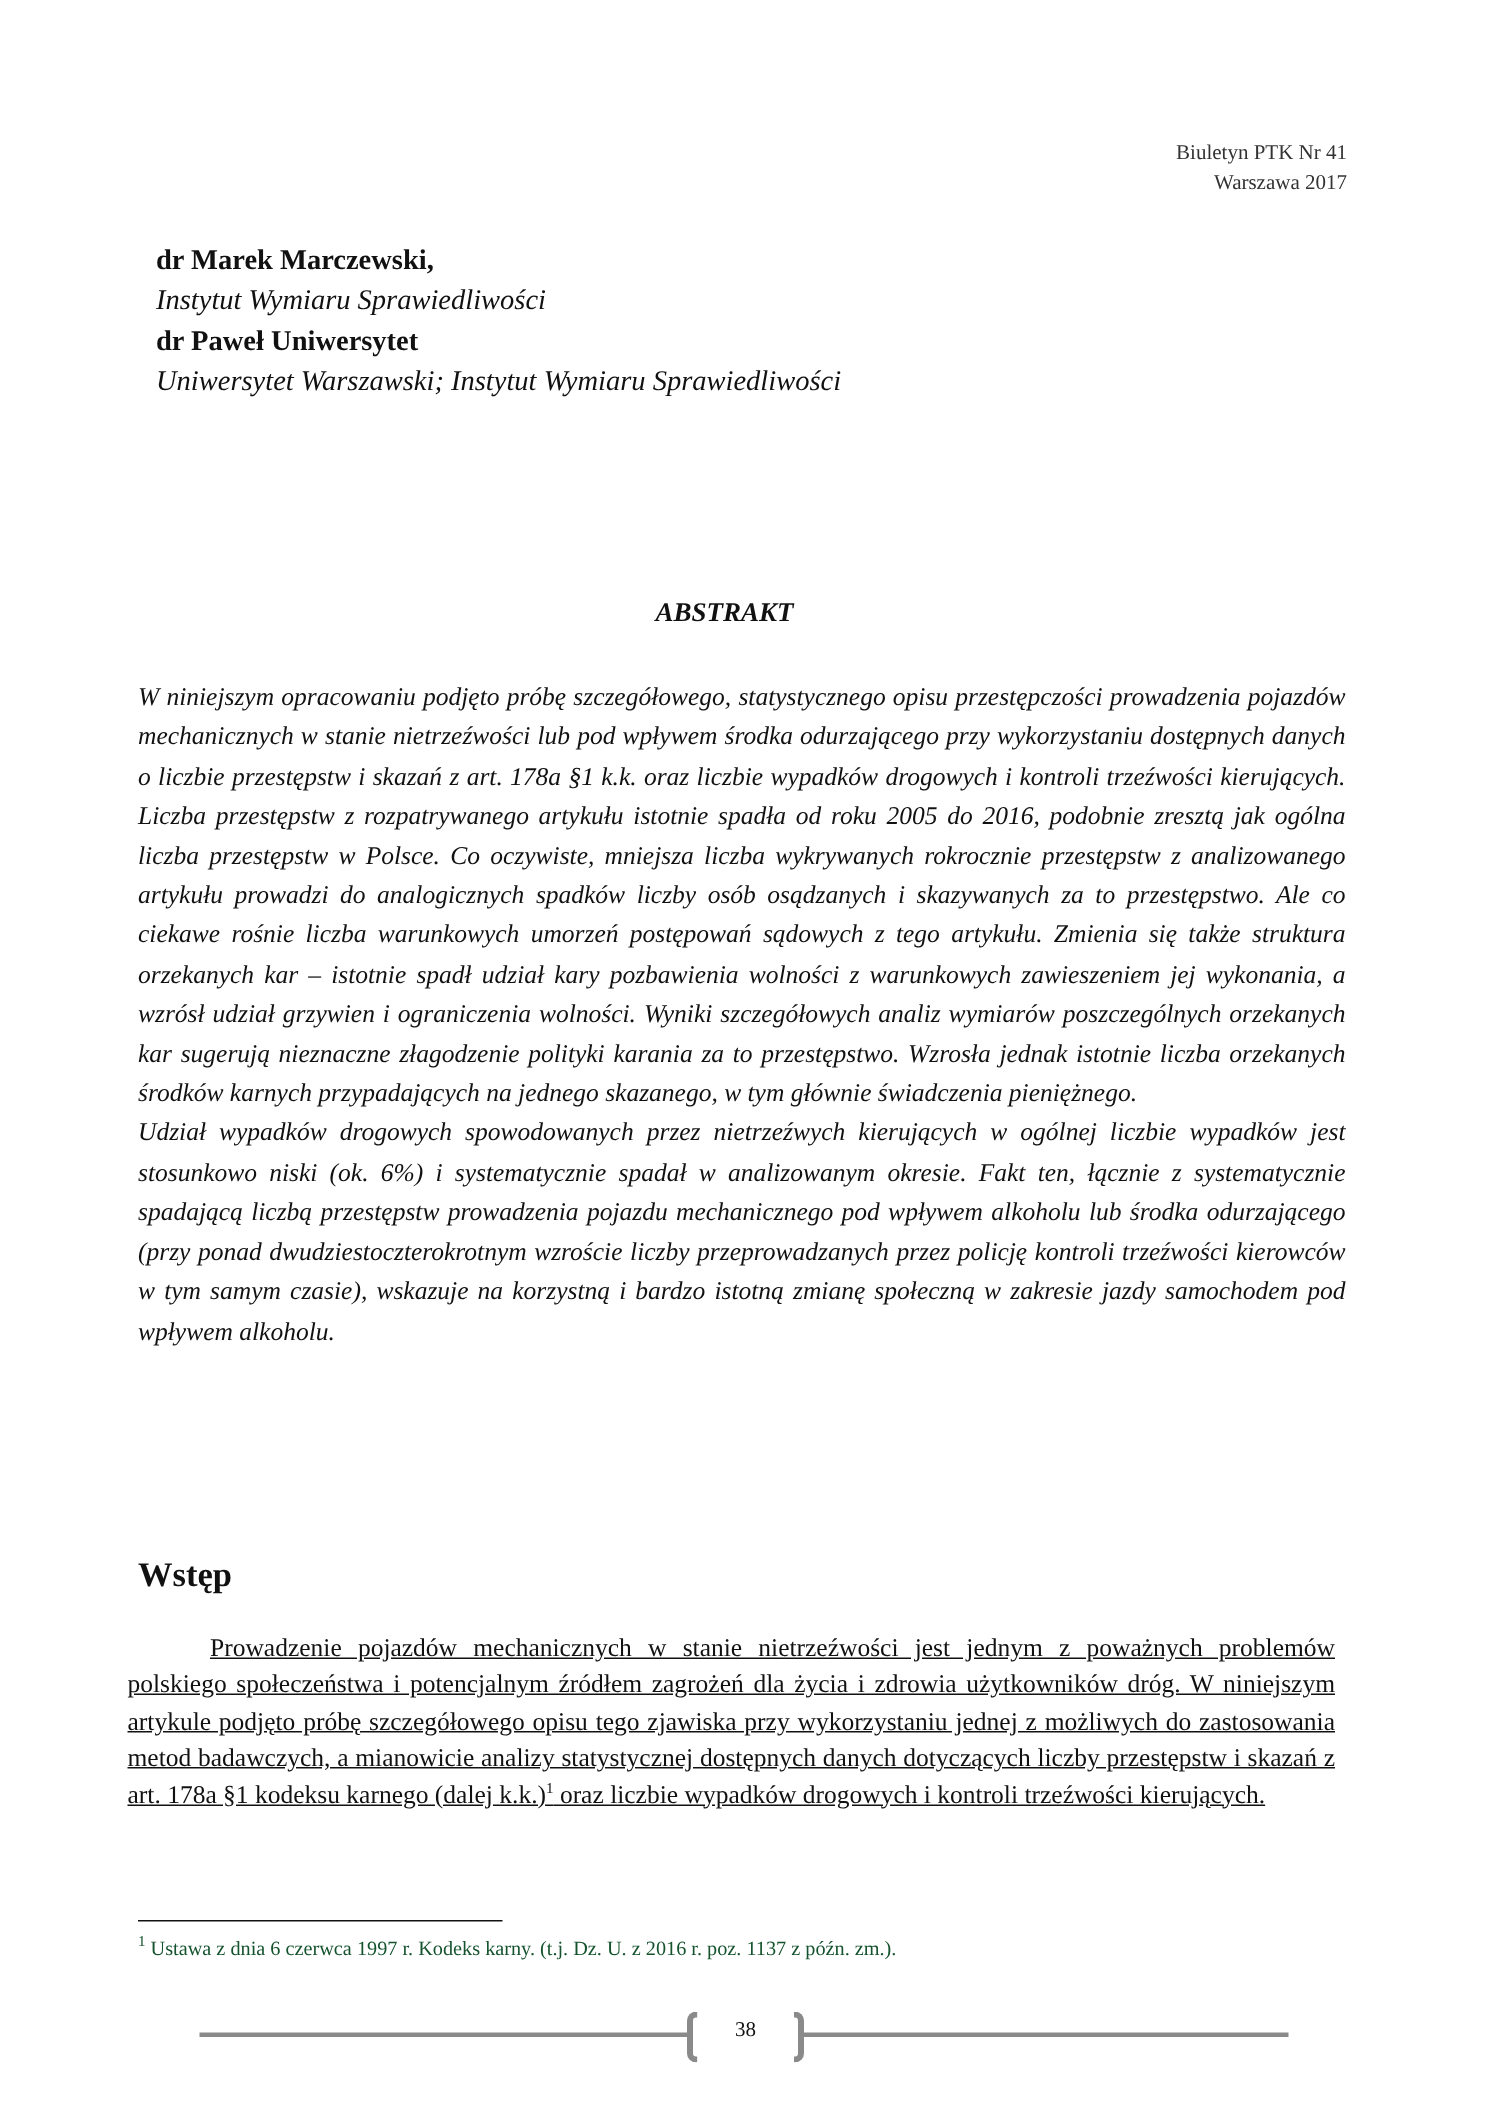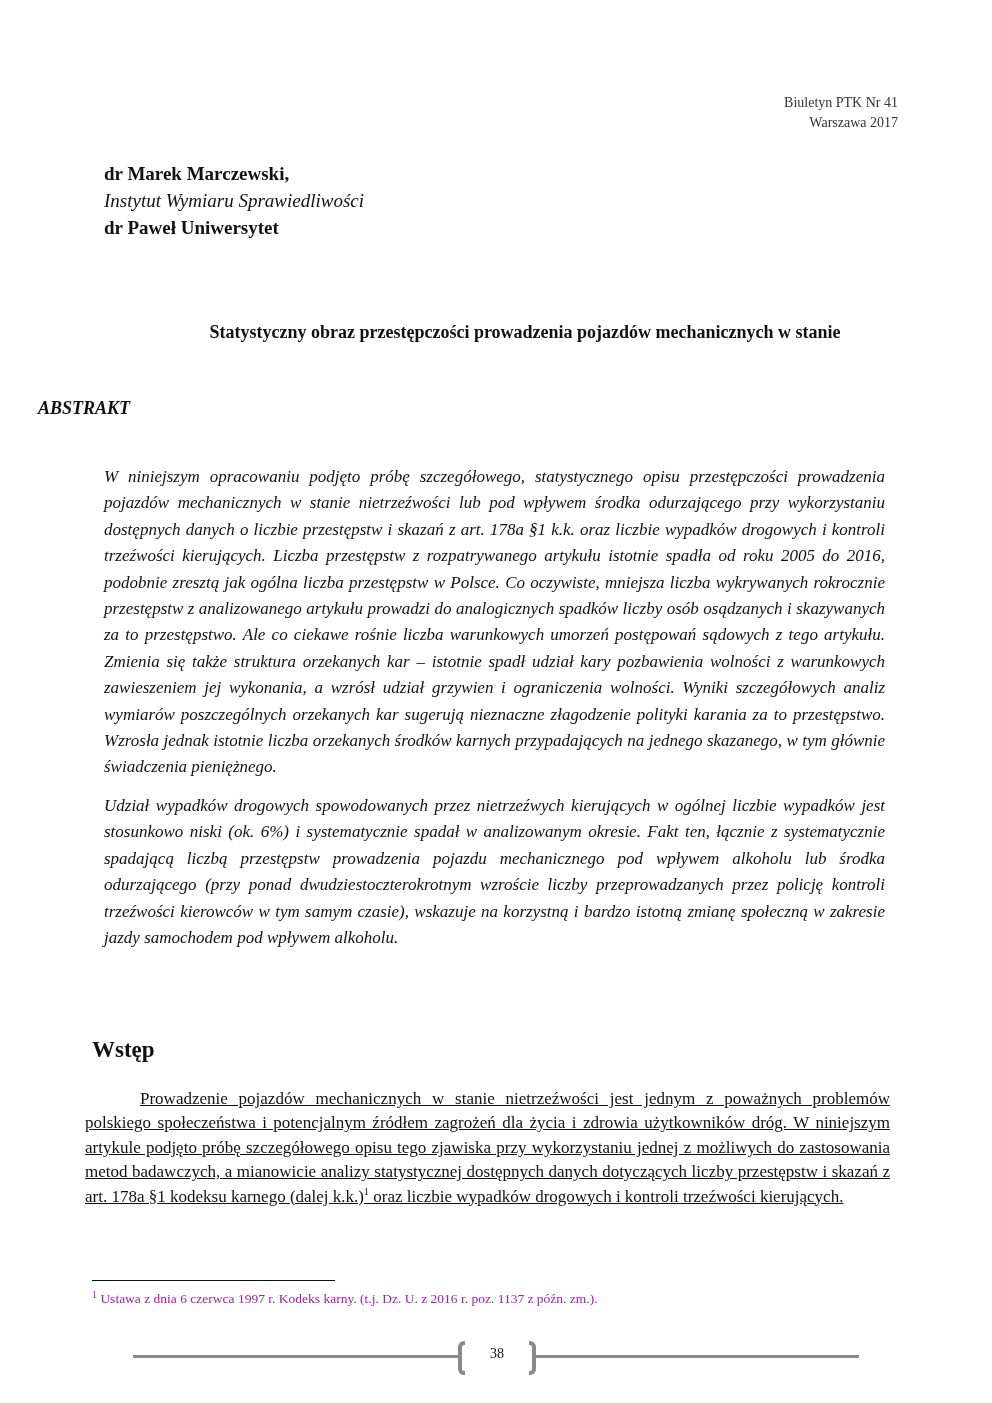--- a/index.html
+++ b/index.html
@@ -41,37 +41,38 @@
       font-size: 18px;
       line-height: 28px;
       font-weight: bold;
       text-align: center;
     }
     .abstract-heading {
       position: absolute;
       left: 0;
       width: 928px;
       top: 398px;
+      text-align: center;
       font-size: 18px;
       font-weight: bold;
       font-style: italic;
       padding-left: 38px;
       box-sizing: border-box;
     }
     .abstract {
       position: absolute;
       left: 92px;
       width: 805px;
       top: 452px;
       font-size: 17px;
       line-height: 26.4px;
       font-style: italic;
       text-align: justify;
     }
-    .abstract p { margin: 12px; }
+    .abstract p { margin: 0; }
     .section-heading {
       position: absolute;
       left: 92px;
       top: 1037px;
       font-size: 23px;
       font-weight: bold;
     }
     .body-text {
       position: absolute;
       left: 85px;
@@ -90,21 +91,21 @@
       top: 1280px;
       width: 243px;
       height: 0;
       border-top: 1px solid #111;
     }
     .footnote {
       position: absolute;
       left: 92px;
       top: 1291px;
       font-size: 13.5px;
-      color: #a21caf;
+      color: #14532d;
     }
     .footer-line {
       position: absolute;
       top: 1355px;
       height: 3px;
       background: #8a8a8a;
     }
     .footer-line.left { left: 133px; width: 325px; }
     .footer-line.right { left: 536px; width: 323px; }
     .brace {
@@ -139,24 +140,24 @@
 
 <div class="header-right">
   <div>Biuletyn PTK Nr 41</div>
   <div>Warszawa 2017</div>
 </div>
 
 <div class="authors">
   <div class="author-name">dr Marek Marczewski,</div>
   <div class="affil">Instytut Wymiaru Sprawiedliwości</div>
   <div class="author-name">dr Paweł Uniwersytet</div>
+  <div class="affil">Uniwersytet Warszawski; Instytut Wymiaru Sprawiedliwości</div>
 </div>
 
 <div class="title">
-  <div>Statystyczny obraz przestępczości prowadzenia pojazdów mechanicznych w stanie</div>
 </div>
 
 <div class="abstract-heading">ABSTRAKT</div>
 
 <div class="abstract">
   <p>W niniejszym opracowaniu podjęto próbę szczegółowego, statystycznego opisu przestępczości prowadzenia pojazdów mechanicznych w stanie nietrzeźwości lub pod wpływem środka odurzającego przy wykorzystaniu dostępnych danych o liczbie przestępstw i skazań z art. 178a §1 k.k. oraz liczbie wypadków drogowych i kontroli trzeźwości kierujących. Liczba przestępstw z rozpatrywanego artykułu istotnie spadła od roku 2005 do 2016, podobnie zresztą jak  ogólna liczba przestępstw w Polsce. Co oczywiste, mniejsza liczba wykrywanych rokrocznie przestępstw z analizowanego artykułu prowadzi do analogicznych spadków liczby osób osądzanych i skazywanych za to przestępstwo. Ale co ciekawe rośnie liczba warunkowych umorzeń postępowań sądowych z tego artykułu. Zmienia się także struktura orzekanych kar – istotnie spadł udział kary pozbawienia wolności z warunkowych zawieszeniem jej wykonania, a wzrósł udział grzywien i ograniczenia wolności. Wyniki szczegółowych analiz wymiarów poszczególnych orzekanych kar sugerują nieznaczne złagodzenie polityki karania za to przestępstwo. Wzrosła jednak istotnie liczba orzekanych środków karnych przypadających na jednego skazanego, w tym głównie świadczenia pieniężnego.</p>
   <p>Udział wypadków drogowych spowodowanych przez nietrzeźwych kierujących w ogólnej liczbie wypadków jest stosunkowo niski (ok. 6%) i systematycznie spadał w analizowanym okresie. Fakt ten, łącznie z systematycznie spadającą liczbą przestępstw prowadzenia pojazdu mechanicznego pod wpływem alkoholu lub środka odurzającego (przy ponad dwudziestoczterokrotnym wzroście liczby przeprowadzanych przez policję kontroli trzeźwości kierowców w tym samym czasie), wskazuje na korzystną i bardzo istotną zmianę społeczną w zakresie jazdy samochodem pod wpływem alkoholu.</p>
 </div>
 
 <div class="section-heading">Wstęp</div>

